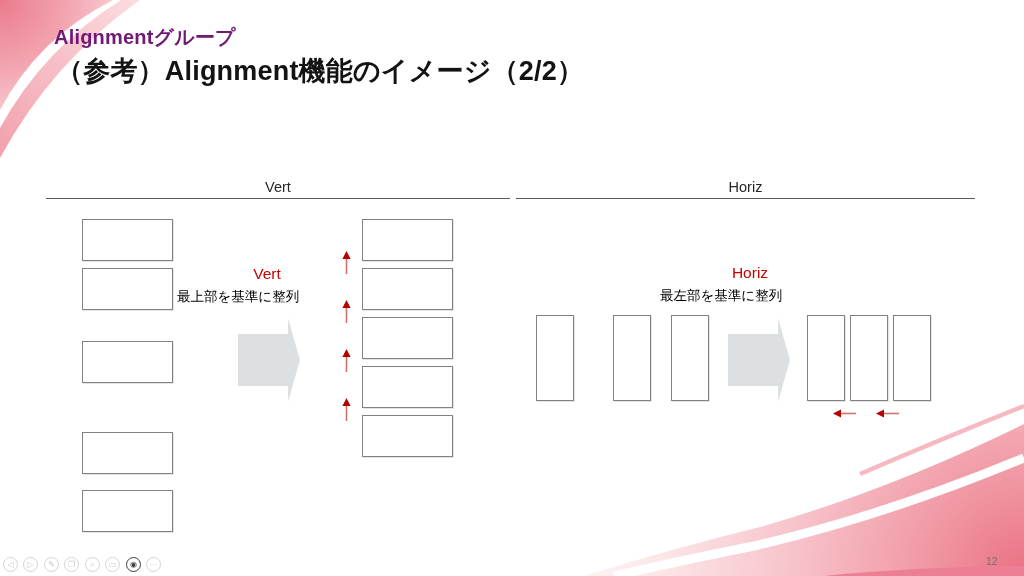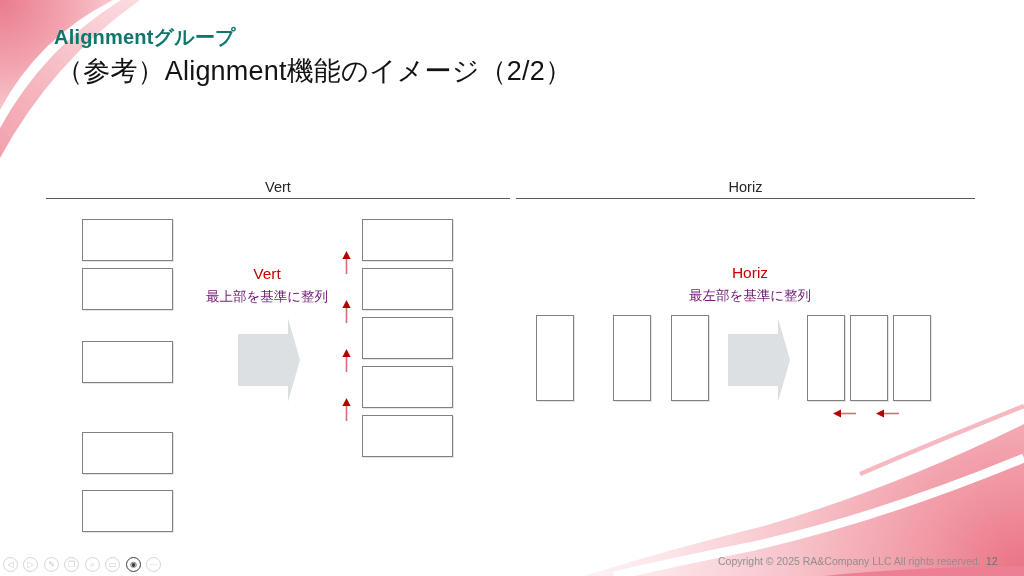--- a/index.html
+++ b/index.html
@@ -4,24 +4,24 @@
 <style>
   html,body{margin:0;padding:0;background:#fff;}
   .slide{
     position:relative;width:1024px;height:576px;background:#ffffff;
     overflow:hidden;font-family:"Liberation Sans",sans-serif;
   }
   .abs{position:absolute;}
   
   .slide-subtitle{
     position:absolute;left:54px;top:24px;font-size:20px;font-weight:bold;
-    color:#0f766e;letter-spacing:0.2px;white-space:nowrap;
+    color:#701a75;letter-spacing:0.2px;white-space:nowrap;
   }
   .slide-title{
-    position:absolute;left:56px;top:53px;font-size:27px;font-weight:normal;
+    position:absolute;left:56px;top:53px;font-size:27px;font-weight:bold;
     color:#131313;letter-spacing:0.2px;white-space:nowrap;
   }
   
   .section-header{
     position:absolute;top:179px;font-size:14.5px;color:#262626;
     text-align:center;
   }
   .section-line{
     position:absolute;top:198px;height:0;border-top:1px solid #5a5a5a;
   }
@@ -31,21 +31,21 @@
     box-shadow:1px 1px 0 rgba(0,0,0,0.10);box-sizing:border-box;
   }
   .box-h{width:91px;height:42px;}
   .box-v{width:38px;height:86px;}
   
   .red-label{
     position:absolute;width:160px;text-align:center;color:#c90000;
     font-size:15.5px;white-space:nowrap;
   }
   .caption{
-    position:absolute;width:180px;text-align:center;color:#701a75;
+    position:absolute;width:180px;color:#000000;
     font-size:13.5px;white-space:nowrap;
   }
   
   .footer-icon{
     position:absolute;top:557px;width:13px;height:13px;border-radius:50%;
     border:1px solid #d4d4d4;color:#c9c9c9;font-size:8px;line-height:13px;
     text-align:center;box-sizing:content-box;background:#fff;
   }
   .footer-icon.dark{border-color:#3d3d3d;color:#3d3d3d;}
   .copyright{
@@ -166,16 +166,15 @@
 
   <div class="footer-icon" style="left:3px;">◁</div>
   <div class="footer-icon" style="left:23px;">▷</div>
   <div class="footer-icon" style="left:44px;">✎</div>
   <div class="footer-icon" style="left:64px;">❐</div>
   <div class="footer-icon" style="left:85px;">⌕</div>
   <div class="footer-icon" style="left:105px;">▭</div>
   <div class="footer-icon dark" style="left:126px;">◉</div>
   <div class="footer-icon" style="left:146px;">⋯</div>
 
-  <div class="copyright">Copyright © 2025 RA&amp;Company LLC All rights reserved.</div>
   <div class="page-number">12</div>
 
 </div>
 
 </body></html>

